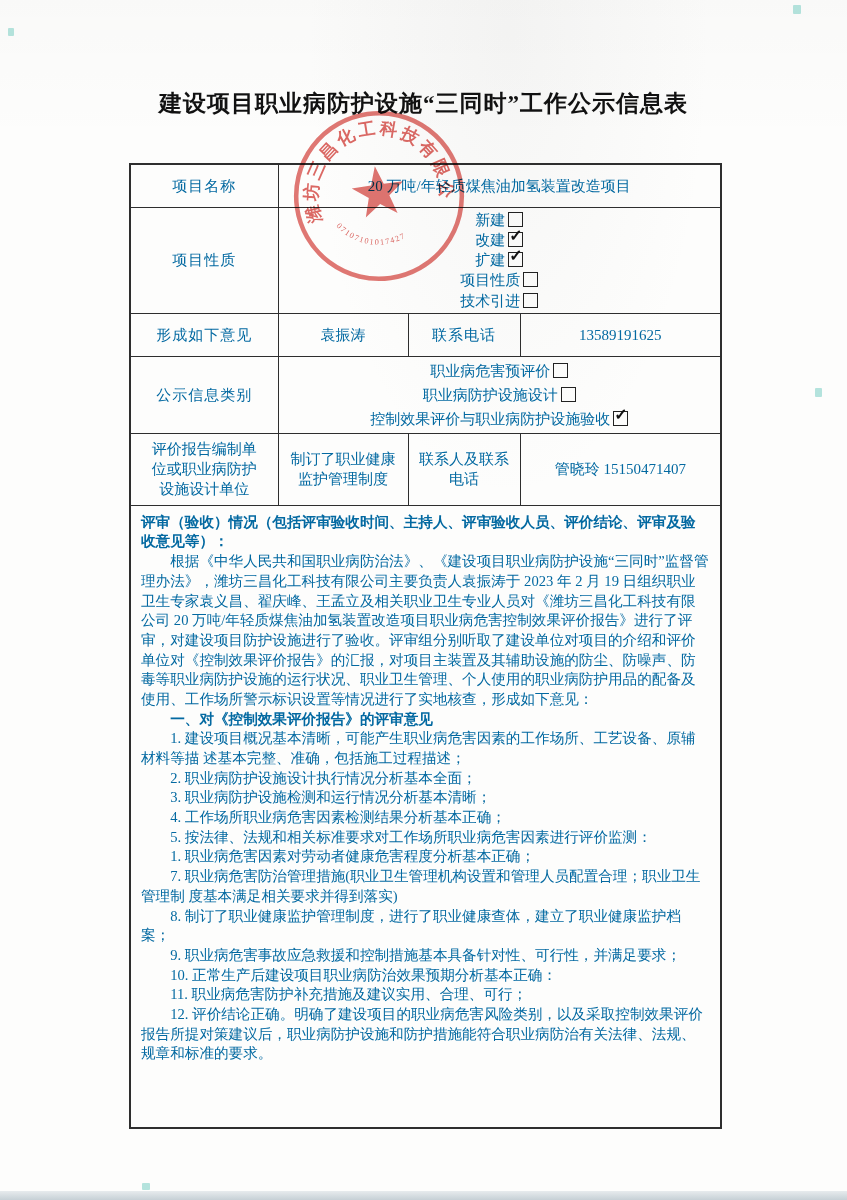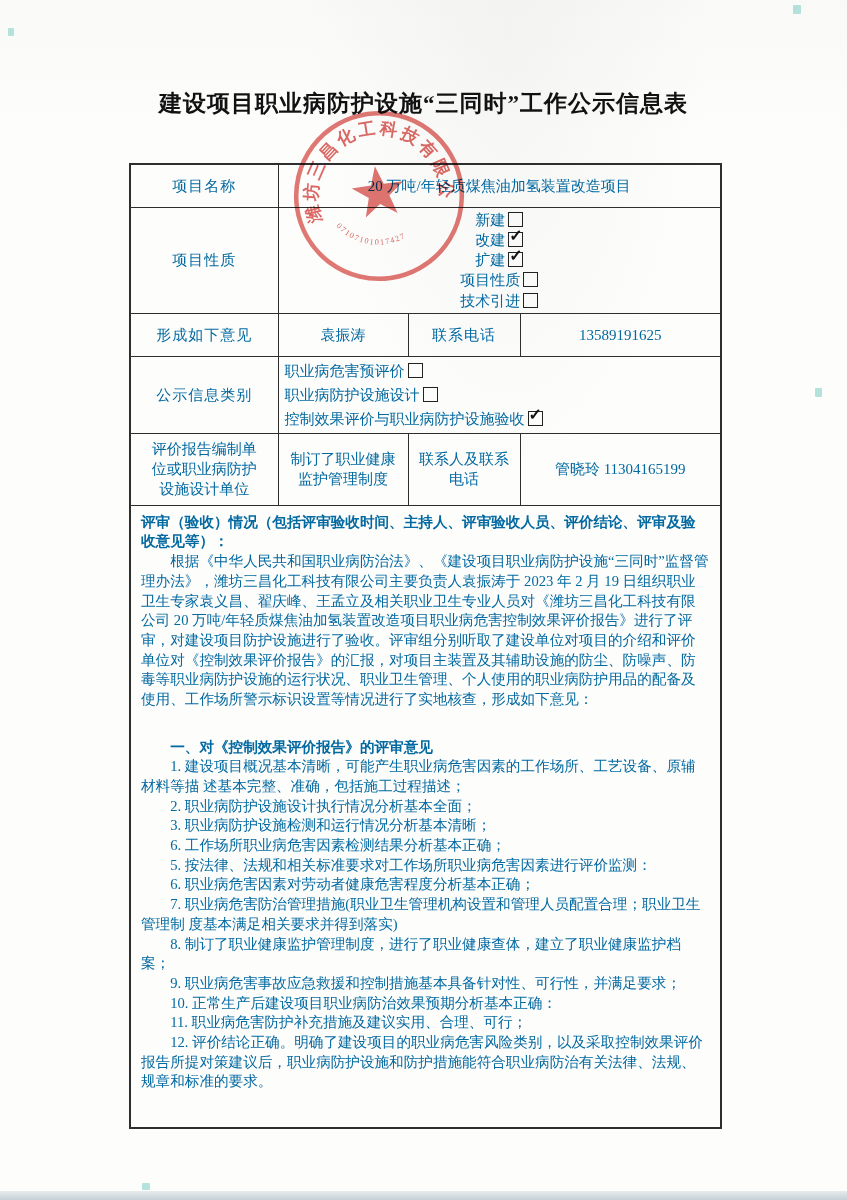--- a/index.html
+++ b/index.html
@@ -51,31 +51,31 @@
     display:inline-block;width:13px;height:13px;
     border:1.6px solid #222;margin-left:3px;
     vertical-align:-2px;position:relative;background:transparent;
   }
   .cbx.checked::after{
     content:"✓";position:absolute;left:0px;top:-5px;
     font-size:16px;font-weight:bold;color:#111;line-height:1;
   }
   .nature-row{display:flex;justify-content:space-between;padding:0 12px;flex-direction:column;}
   .nature-row .opt{white-space:nowrap;}
-  .cat-line{display:block;text-align:left;line-height:24px;}
+  .cat-line{display:block;text-align:center;line-height:24px;}
 
   .review-cell{
     text-align:left !important;vertical-align:top !important;
     padding:7px 10px 0 10px !important;
     height:614px;overflow:hidden;
     font-size:14.6px;line-height:20.6px;border-radius:15px;
   }
   .review-cell p{margin:0;text-indent:2em;}
   .review-cell .hd{font-weight:bold;text-indent:0;}
-  .review-cell .sec{font-weight:bold;margin-top:28px;}
+  .review-cell .sec{font-weight:bold;}
 
   
   .stamp{
     position:absolute;left:288px;top:100px;width:182px;height:192px;
     transform:rotate(-8deg);
     mix-blend-mode:multiply;opacity:.88;pointer-events:none;
   }
   .stamp svg{width:100%;height:100%;}
 </style>
 </head>
@@ -126,34 +126,34 @@
         <span class="cat-line"><span>职业病危害预评价</span><span class="cbx"></span></span>
         <span class="cat-line"><span>职业病防护设施设计</span><span class="cbx"></span></span>
         <span class="cat-line"><span>控制效果评价与职业病防护设施验收</span><span class="cbx checked"></span></span>
       </td>
     </tr>
 
     <tr style="height:72px">
       <td class="lbl" style="padding:2px 18px;letter-spacing:0;">评价报告编制单位或职业病防护设施设计单位</td>
       <td>制订了职业健康监护管理制度</td>
       <td>联系人及联系电话</td>
-      <td>管晓玲 11304165199</td>
+      <td>管晓玲 15150471407</td>
     </tr>
 
     <tr style="height:614px">
       <td colspan="4" class="review-cell">
         <p class="hd">评审（验收）情况（包括评审验收时间、主持人、评审验收人员、评价结论、评审及验收意见等）：</p>
         <p>根据《中华人民共和国职业病防治法》、《建设项目职业病防护设施“三同时”监督管理办法》，潍坊三昌化工科技有限公司主要负责人袁振涛于 2023 年 2 月 19 日组织职业卫生专家袁义昌、翟庆峰、王孟立及相关职业卫生专业人员对《潍坊三昌化工科技有限公司 20 万吨/年轻质煤焦油加氢装置改造项目职业病危害控制效果评价报告》进行了评审，对建设项目防护设施进行了验收。评审组分别听取了建设单位对项目的介绍和评价单位对《控制效果评价报告》的汇报，对项目主装置及其辅助设施的防尘、防噪声、防毒等职业病防护设施的运行状况、职业卫生管理、个人使用的职业病防护用品的配备及使用、工作场所警示标识设置等情况进行了实地核查，形成如下意见：</p>
         <p class="sec">一、对《控制效果评价报告》的评审意见</p>
         <p>1. 建设项目概况基本清晰，可能产生职业病危害因素的工作场所、工艺设备、原辅材料等描 述基本完整、准确，包括施工过程描述；</p>
         <p>2. 职业病防护设施设计执行情况分析基本全面；</p>
         <p>3. 职业病防护设施检测和运行情况分析基本清晰；</p>
-        <p>6. 工作场所职业病危害因素检测结果分析基本正确；</p>
+        <p>4. 工作场所职业病危害因素检测结果分析基本正确；</p>
         <p>5. 按法律、法规和相关标准要求对工作场所职业病危害因素进行评价监测：</p>
-        <p>6. 职业病危害因素对劳动者健康危害程度分析基本正确；</p>
+        <p>1. 职业病危害因素对劳动者健康危害程度分析基本正确；</p>
         <p>7. 职业病危害防治管理措施(职业卫生管理机构设置和管理人员配置合理；职业卫生管理制 度基本满足相关要求并得到落实)</p>
         <p>8. 制订了职业健康监护管理制度，进行了职业健康查体，建立了职业健康监护档案；</p>
         <p>9. 职业病危害事故应急救援和控制措施基本具备针对性、可行性，并满足要求；</p>
         <p>10. 正常生产后建设项目职业病防治效果预期分析基本正确：</p>
         <p>11. 职业病危害防护补充措施及建议实用、合理、可行；</p>
         <p>12. 评价结论正确。明确了建设项目的职业病危害风险类别，以及采取控制效果评价报告所提对策建议后，职业病防护设施和防护措施能符合职业病防治有关法律、法规、规章和标准的要求。</p>
       </td>
     </tr>
   </tbody>
     </table>

